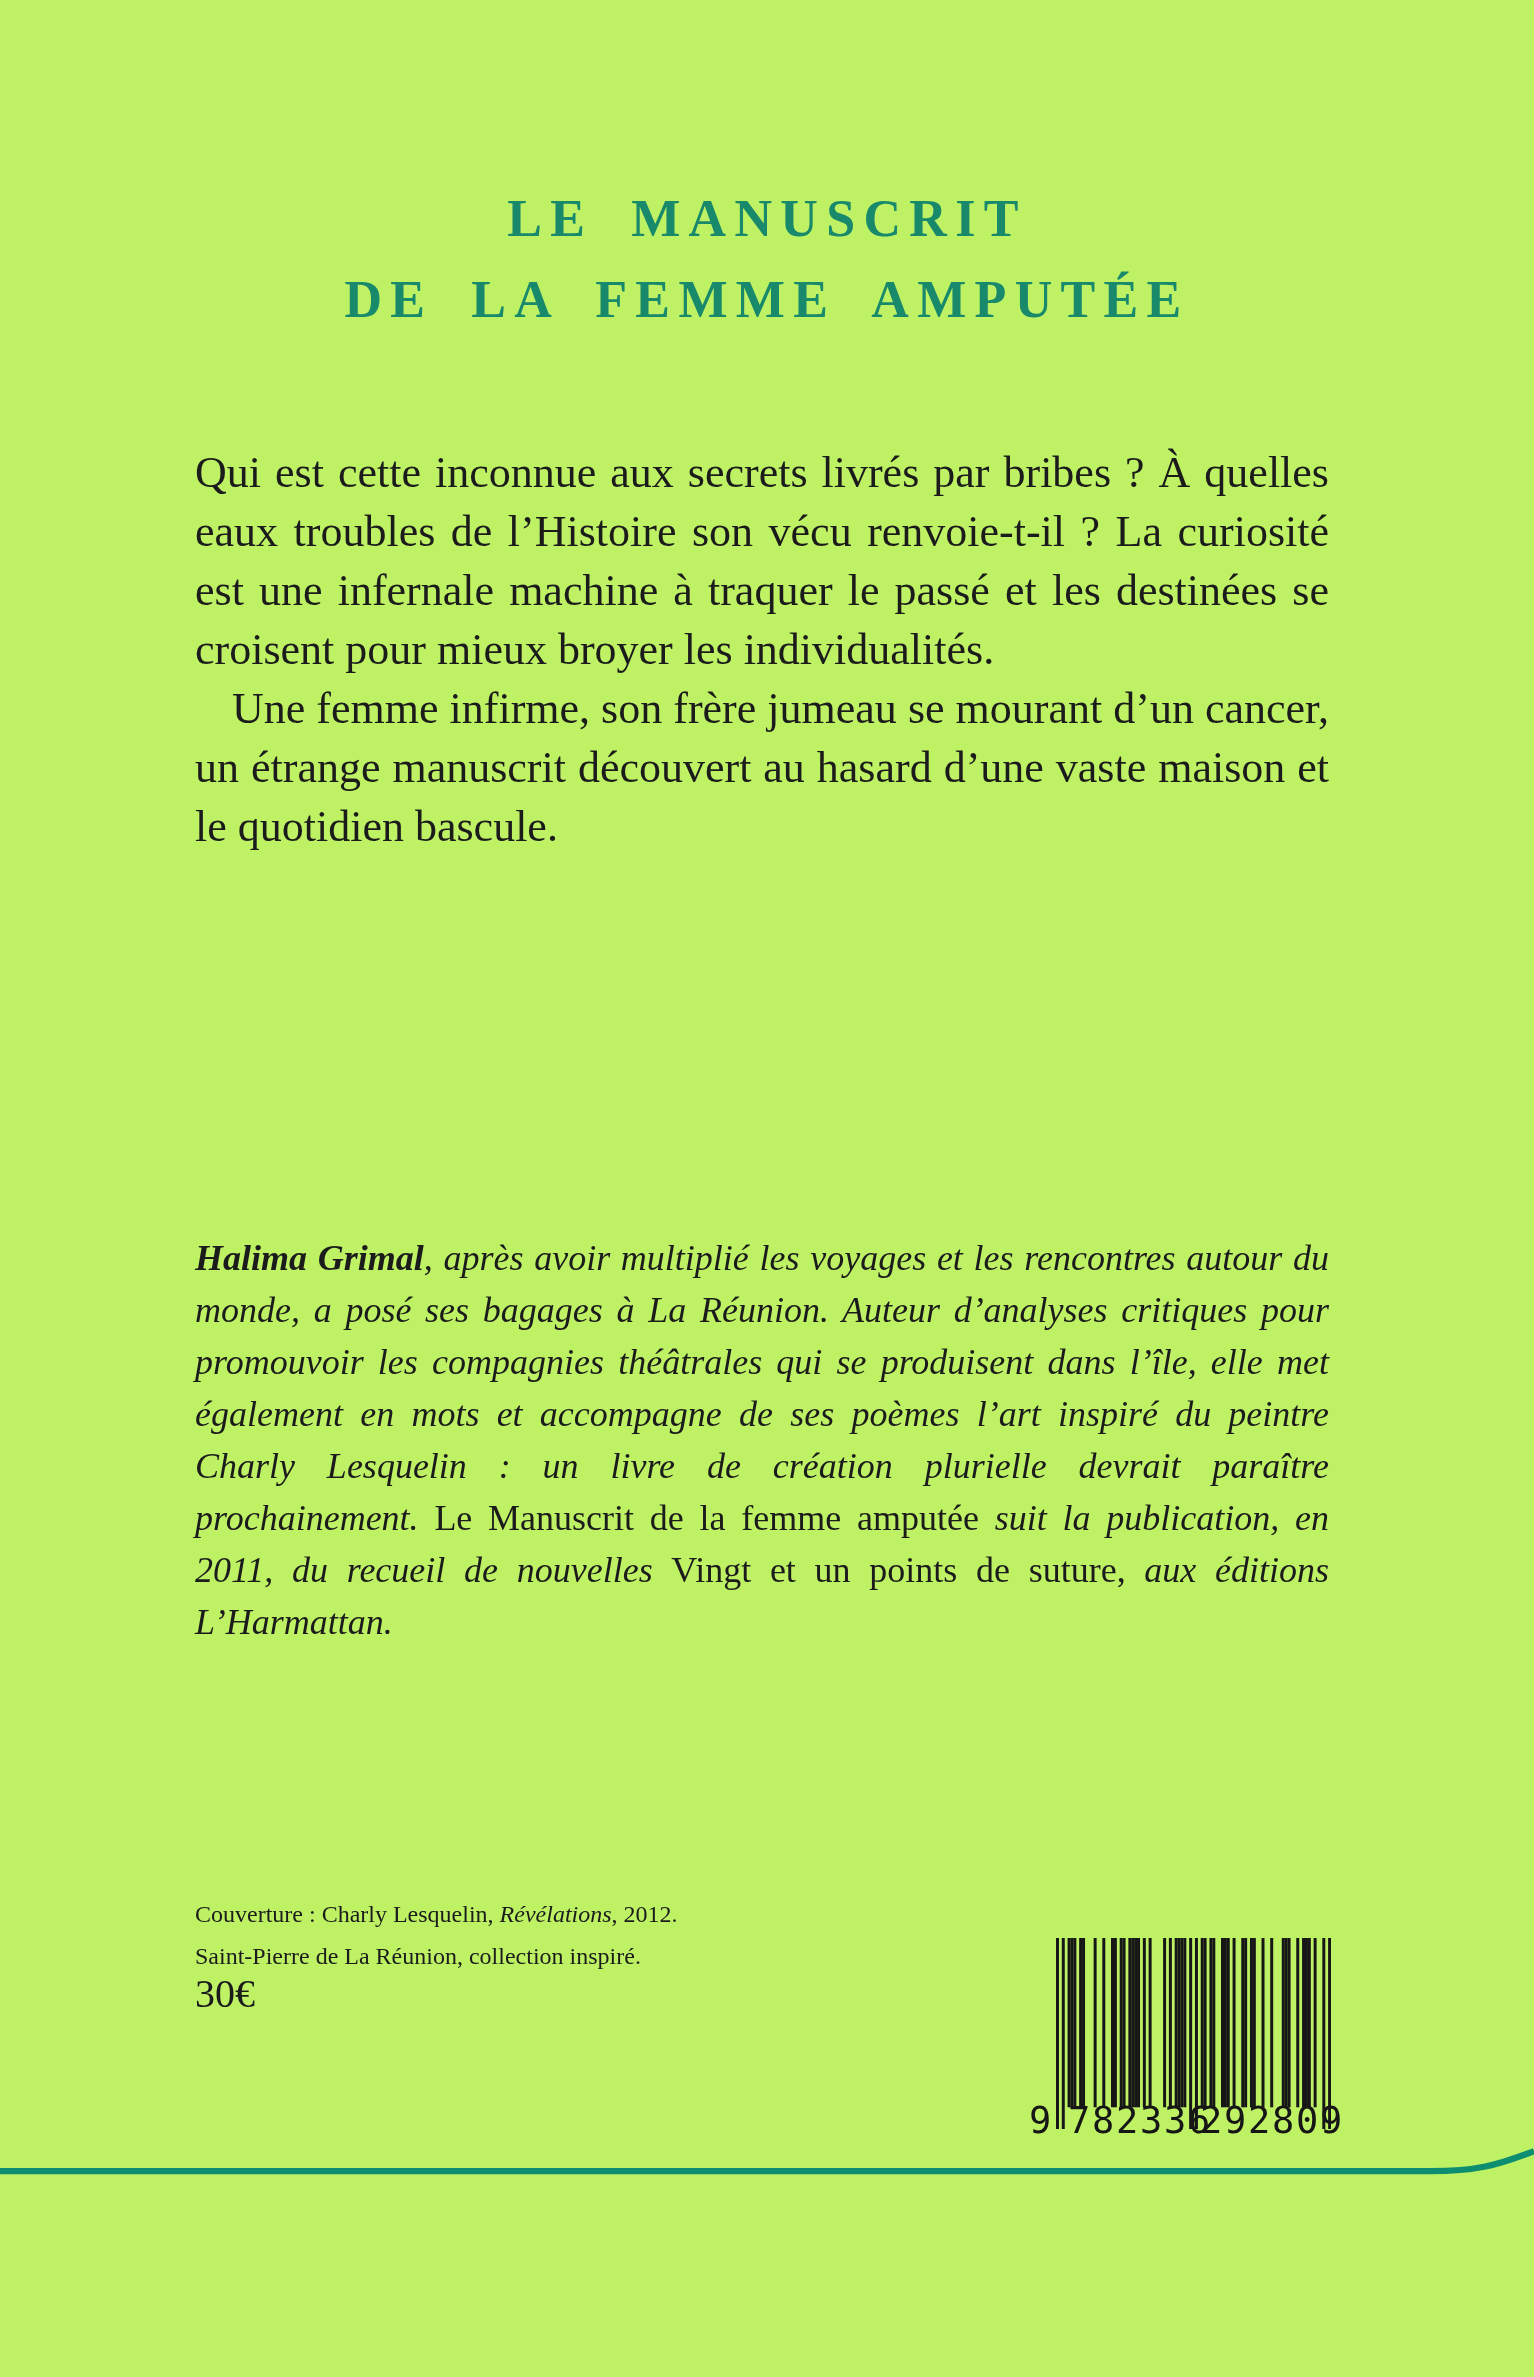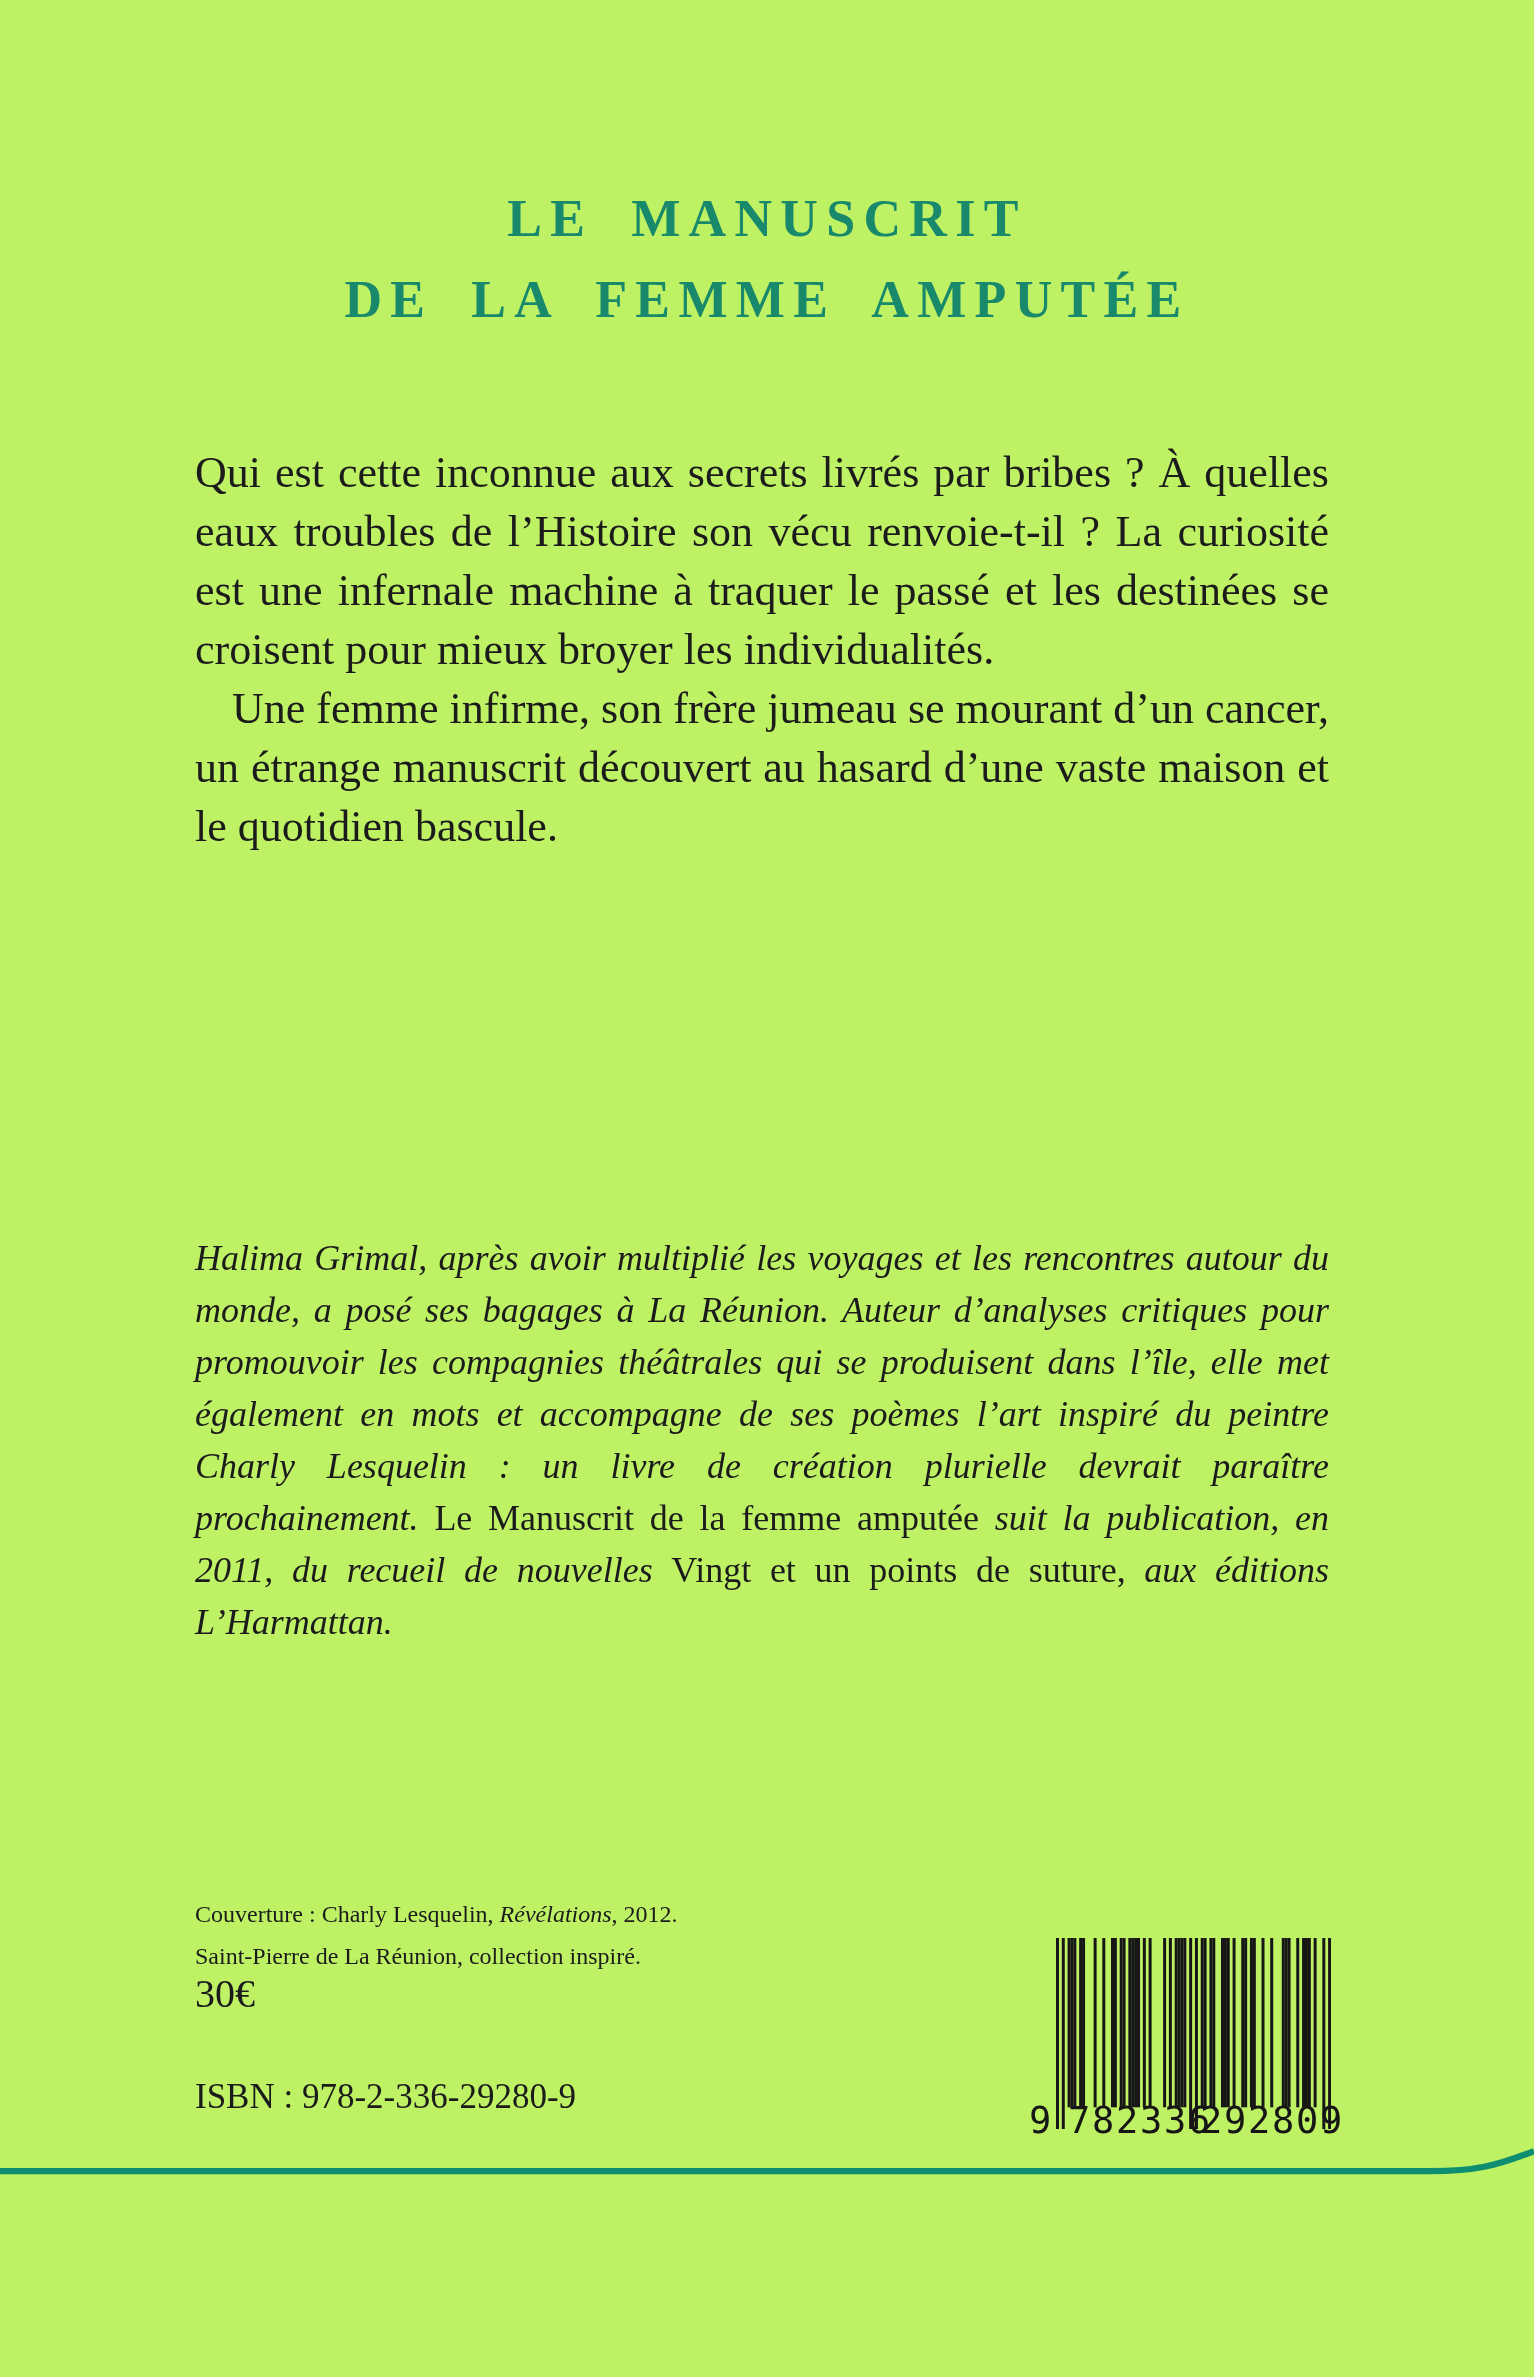--- a/index.html
+++ b/index.html
@@ -41,21 +41,21 @@
   .bio{
     position:absolute;
     top:1232px;
     left:195px;
     width:1134px;
     font-size:36px;
     line-height:52px;
     text-align:justify;
   }
   .seg-i{font-style:italic;}
-  .seg-bi{font-style:italic;font-weight:normal;}
+  .seg-bi{font-style:italic;font-weight:bold;}
   .seg-r{font-style:normal;}
   
   .credits{
     position:absolute;
     top:1893px;
     left:195px;
     width:839px;
     font-size:24px;
     line-height:42px;
   }
@@ -126,21 +126,20 @@
   </div>
 
   <div class="bio"><span class="seg-bi">Halima Grimal</span><span class="seg-i">, après avoir multiplié les voyages et les rencontres autour du monde, a posé ses bagages à La Réunion. Auteur d’analyses critiques pour promouvoir les compagnies théâtrales qui se produisent dans l’île, elle met également en mots et accompagne de ses poèmes l’art inspiré du peintre Charly Lesquelin&nbsp;: un livre de création plurielle devrait paraître prochainement. </span><span class="seg-r">Le Manuscrit de la femme amputée</span><span class="seg-i"> suit la publication, en 2011, du recueil de nouvelles </span><span class="seg-r">Vingt et un points de suture,</span><span class="seg-i"> aux éditions L’Harmattan.</span></div>
 
   <div class="credits">
     <span class="line"><span class="seg-r">Couverture&nbsp;: Charly Lesquelin, </span><span class="seg-i">Révélations</span><span class="seg-r">, 2012.</span></span>
     <span class="line"><span class="seg-r">Saint-Pierre de La Réunion, collection inspiré.</span></span>
   </div>
 
   <div class="price">30€</div>
-  <div class="isbn">ISBN&nbsp;: 978-2-336-29280-9</div>
 
   <div class="barcode">
     <svg width="275" height="191" viewBox="0 0 95 66" preserveAspectRatio="none">
         <rect x="0" y="0" width="1.03" height="66"></rect>
         <rect x="2" y="0" width="1.03" height="66"></rect>
         <rect x="4" y="0" width="1.03" height="58.5"></rect>
         <rect x="5" y="0" width="1.03" height="58.5"></rect>
         <rect x="6" y="0" width="1.03" height="58.5"></rect>
         <rect x="8" y="0" width="1.03" height="58.5"></rect>
         <rect x="9" y="0" width="1.03" height="58.5"></rect>

